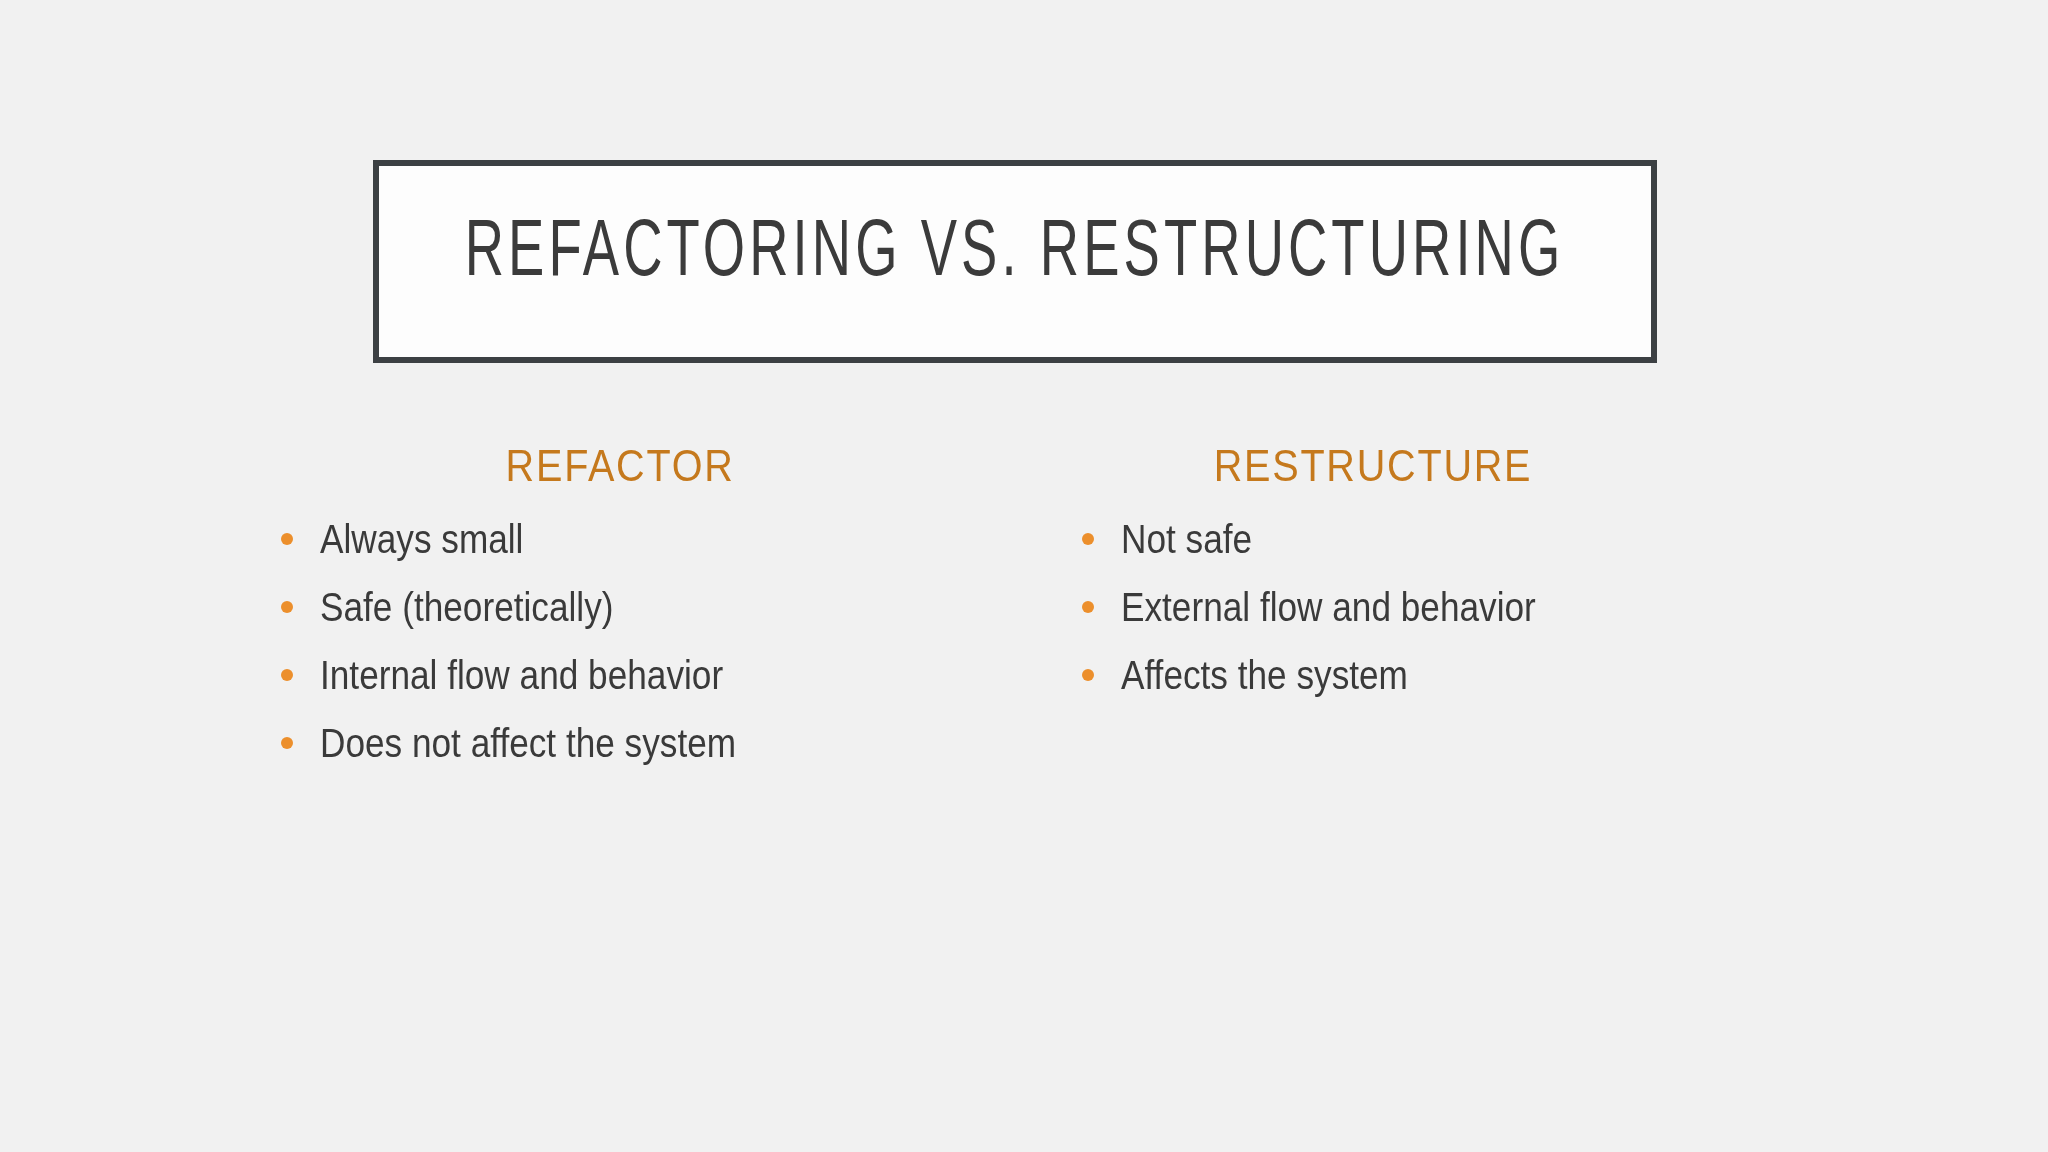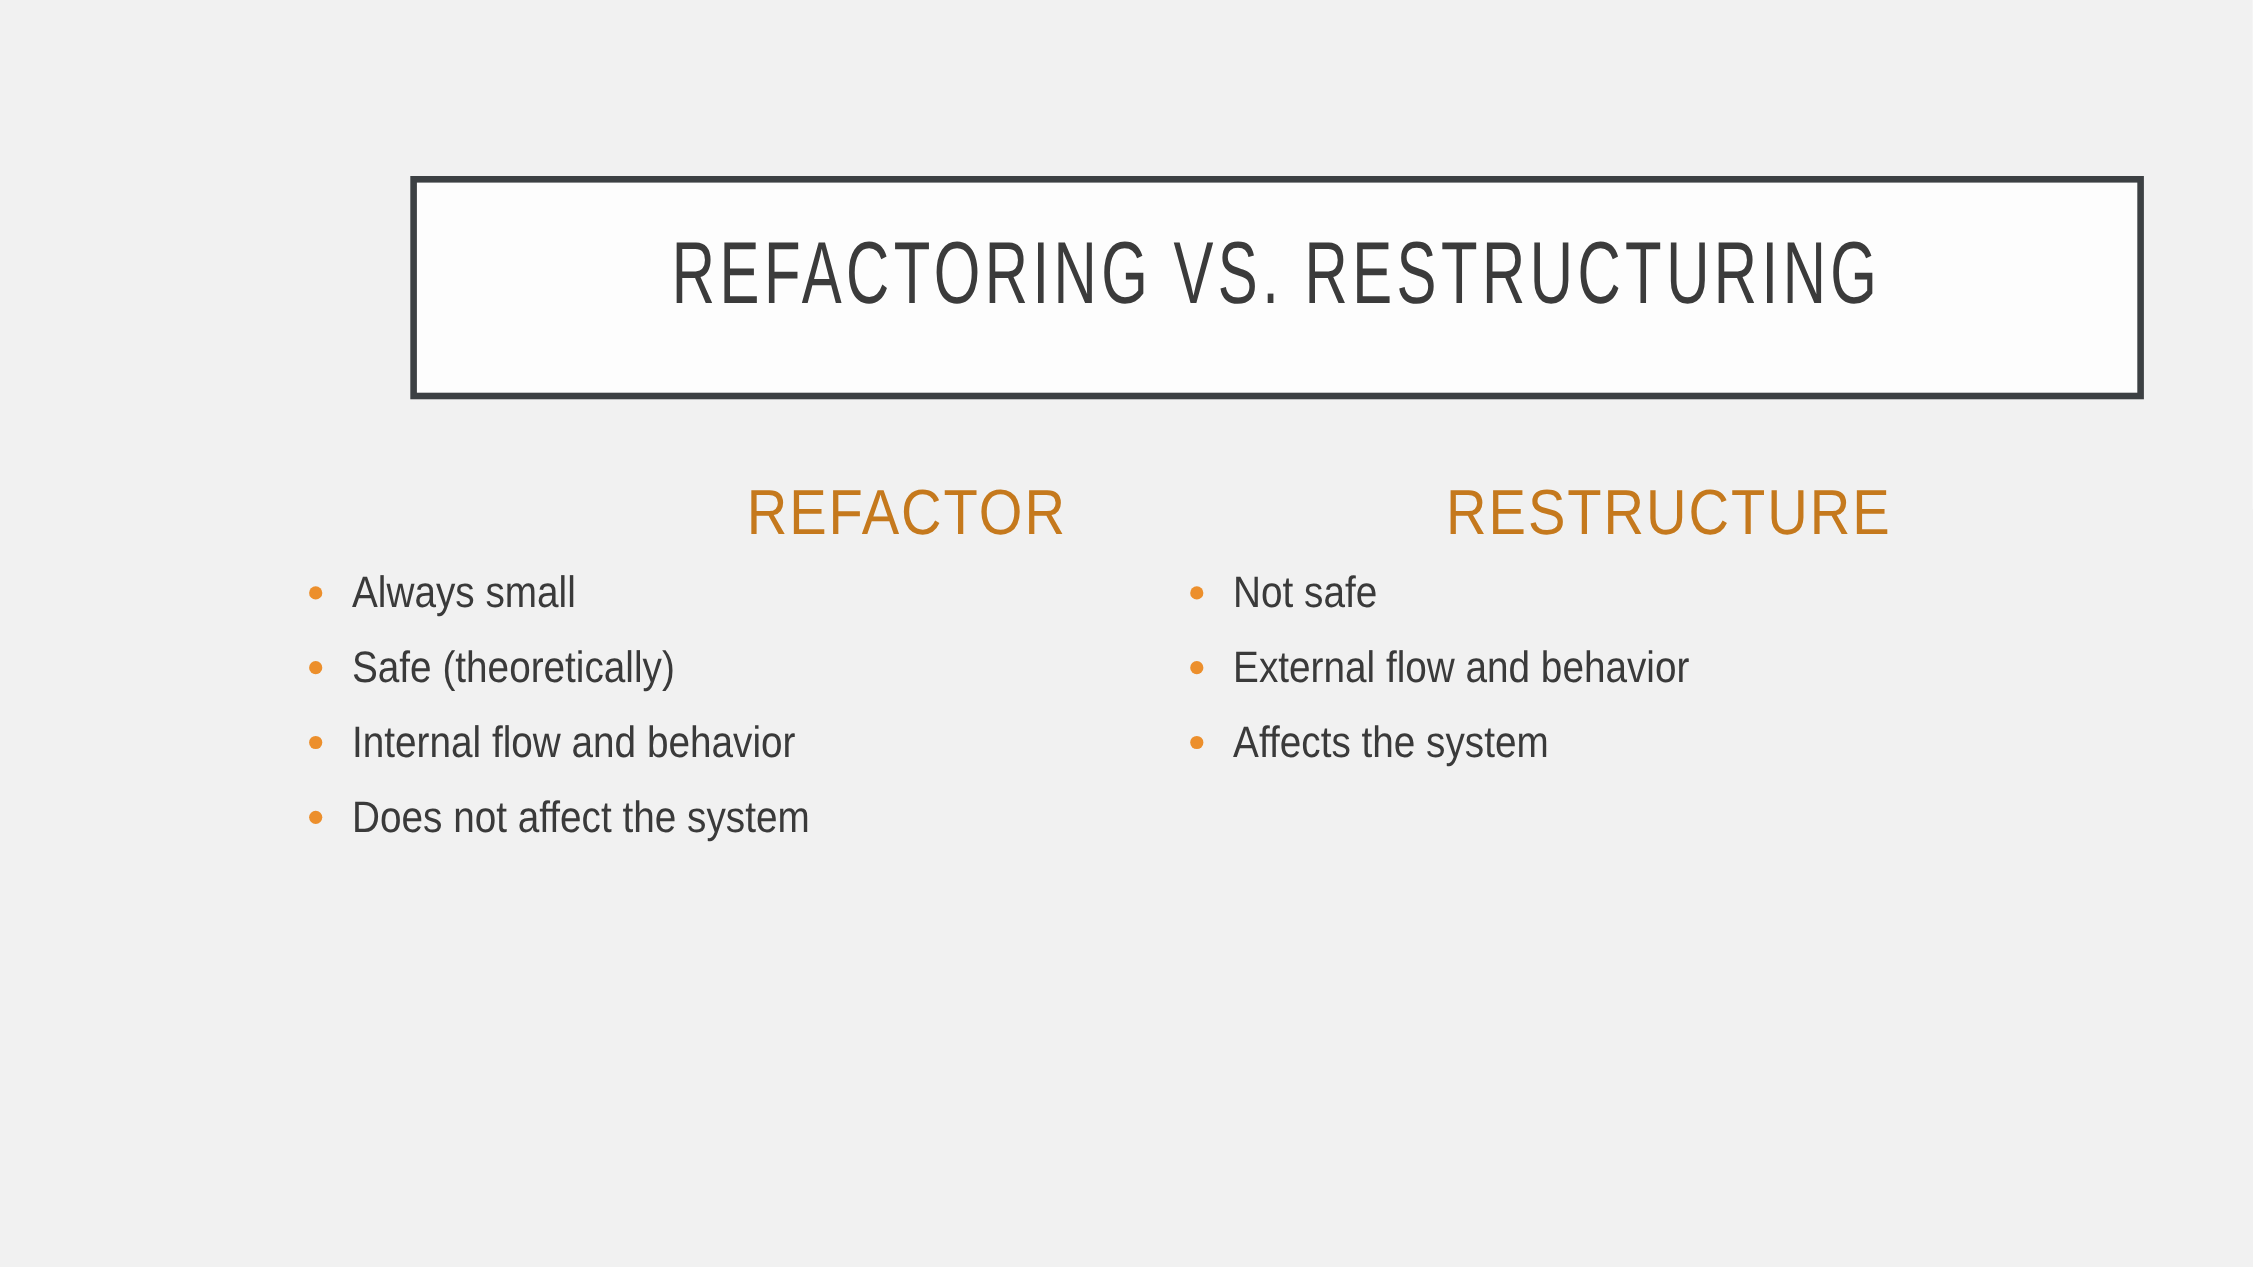--- a/index.html
+++ b/index.html
@@ -11,21 +11,21 @@
   #slide {
     position: relative;
     width: 2048px;
     height: 1152px;
     background: #F1F1F1;
   }
   #title-box {
     position: absolute;
     left: 373px;
     top: 160px;
-    width: 1576px;
+    width: 1284px;
     height: 203px;
     box-sizing: border-box;
     background: #FDFDFD;
     border: 6px solid #3C4043;
     display: flex;
     justify-content: center;
     align-items: flex-start;
   }
   #slide-title {
     display: inline-block;
@@ -36,22 +36,22 @@
     white-space: nowrap;
     color: #3B3B3B;
     transform: scaleX(0.68);
     transform-origin: center top;
   }
   .col-header {
     position: absolute;
     top: 441px;
     height: 50px;
     line-height: 50px;
-    text-align: right;
-    font-size: 58px;
+    text-align: center;
+    font-size: 45px;
     letter-spacing: 2px;
     color: #C5791D;
     white-space: nowrap;
   }
   .col-header > span {
     display: inline-block;
     transform: scaleX(0.88);
     transform-origin: center center;
   }
   #header-left  { left: 250px;  width: 740px; }

